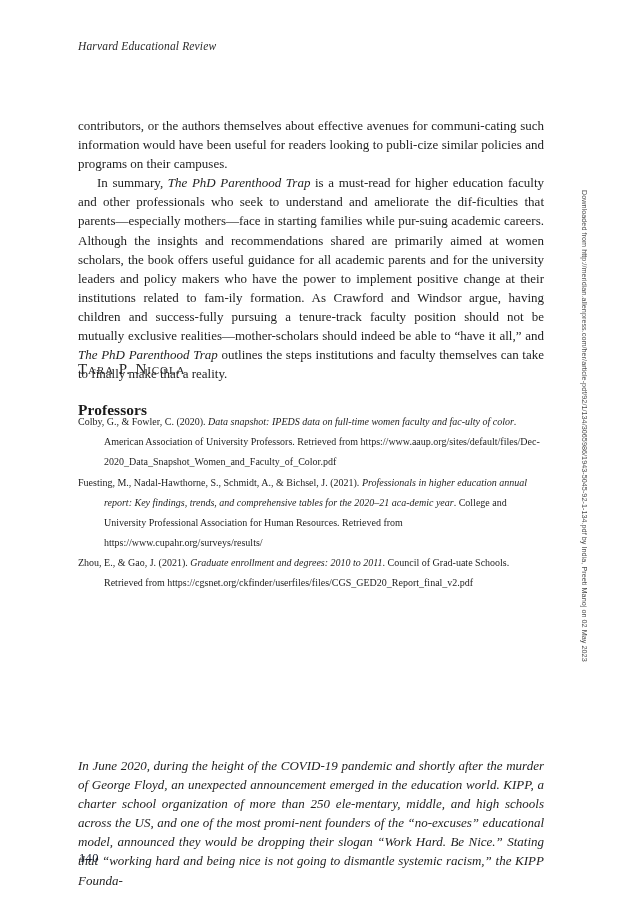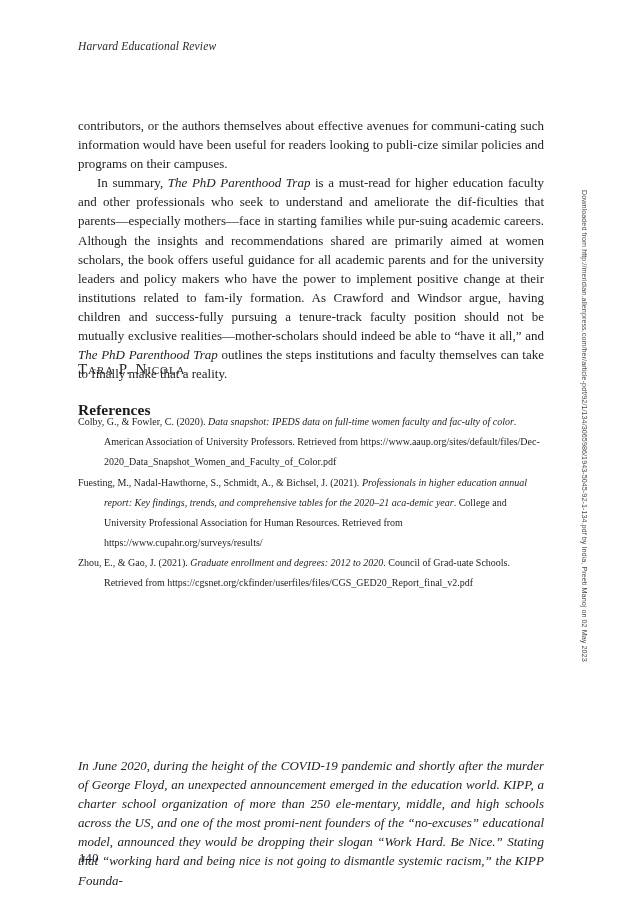--- a/index.html
+++ b/index.html
@@ -173,27 +173,27 @@
 
   <div class="body-block">
     <div>
         <p class="body"><span>contributors, or the authors themselves about effective avenues for communi-cating such information would have been useful for readers looking to publi-cize similar policies and programs on their campuses.</span></p>
         <p class="body indent"><span>In summary, </span><span class="it">The PhD Parenthood Trap</span><span> is a must-read for higher education faculty and other professionals who seek to understand and ameliorate the dif-ficulties that parents—especially mothers—face in starting families while pur-suing academic careers. Although the insights and recommendations shared are primarily aimed at women scholars, the book offers useful guidance for all academic parents and for the university leaders and policy makers who have the power to implement positive change at their institutions related to fam-ily formation. As Crawford and Windsor argue, having children and success-fully pursuing a tenure-track faculty position should not be mutually exclusive realities—mother-scholars should indeed be able to “have it all,” and </span><span class="it">The PhD Parenthood Trap</span><span> outlines the steps institutions and faculty themselves can take to finally make that a reality.</span></p>
       </div>
   </div>
 
   <div class="signature">Tara P. Nicola</div>
 
-  <h2 class="ref-heading">References</h2>
+  <h2 class="ref-heading">Professors</h2>
 
   <div class="ref-list">
     <div>
         <p class="ref"><span>Colby, G., &amp; Fowler, C. (2020). </span><span class="it">Data snapshot: IPEDS data on full-time women faculty and fac-ulty of color</span><span>. American Association of University Professors. Retrieved from https://www.aaup.org/sites/default/files/Dec-2020_Data_Snapshot_Women_and_Faculty_of_Color.pdf</span></p>
         <p class="ref"><span>Fuesting, M., Nadal-Hawthorne, S., Schmidt, A., &amp; Bichsel, J. (2021). </span><span class="it">Professionals in higher education annual report: Key findings, trends, and comprehensive tables for the 2020–21 aca-demic year</span><span>. College and University Professional Association for Human Resources. Retrieved from https://www.cupahr.org/surveys/results/</span></p>
-        <p class="ref"><span>Zhou, E., &amp; Gao, J. (2021). </span><span class="it">Graduate enrollment and degrees: 2012 to 2020</span><span>. Council of Grad-uate Schools. Retrieved from https://cgsnet.org/ckfinder/userfiles/files/CGS_GED20_Report_final_v2.pdf</span></p>
+        <p class="ref"><span>Zhou, E., &amp; Gao, J. (2021). </span><span class="it">Graduate enrollment and degrees: 2010 to 2011</span><span>. Council of Grad-uate Schools. Retrieved from https://cgsnet.org/ckfinder/userfiles/files/CGS_GED20_Report_final_v2.pdf</span></p>
       </div>
   </div>
 
 
   <div class="review-body">
     <div>
         <p class="body"><span>In June 2020, during the height of the COVID-19 pandemic and shortly after the murder of George Floyd, an unexpected announcement emerged in the education world. KIPP, a charter school organization of more than 250 ele-mentary, middle, and high schools across the US, and one of the most promi-nent founders of the “no-excuses” educational model, announced they would be dropping their slogan “Work Hard. Be Nice.” Stating that “working hard and being nice is not going to dismantle systemic racism,” the KIPP Founda-</span></p>
       </div>
   </div>
 

